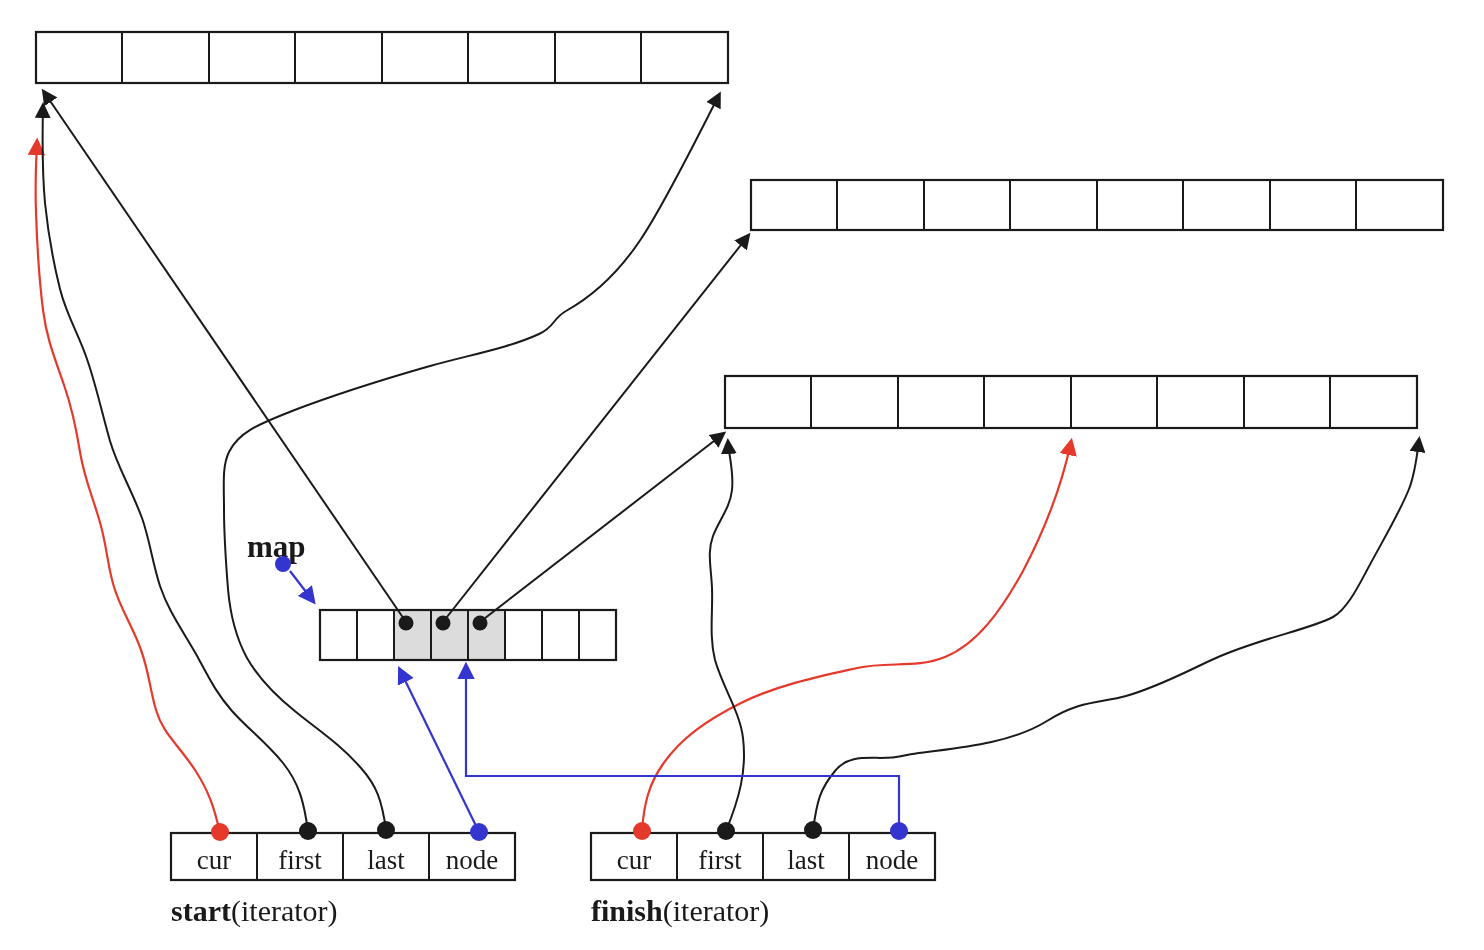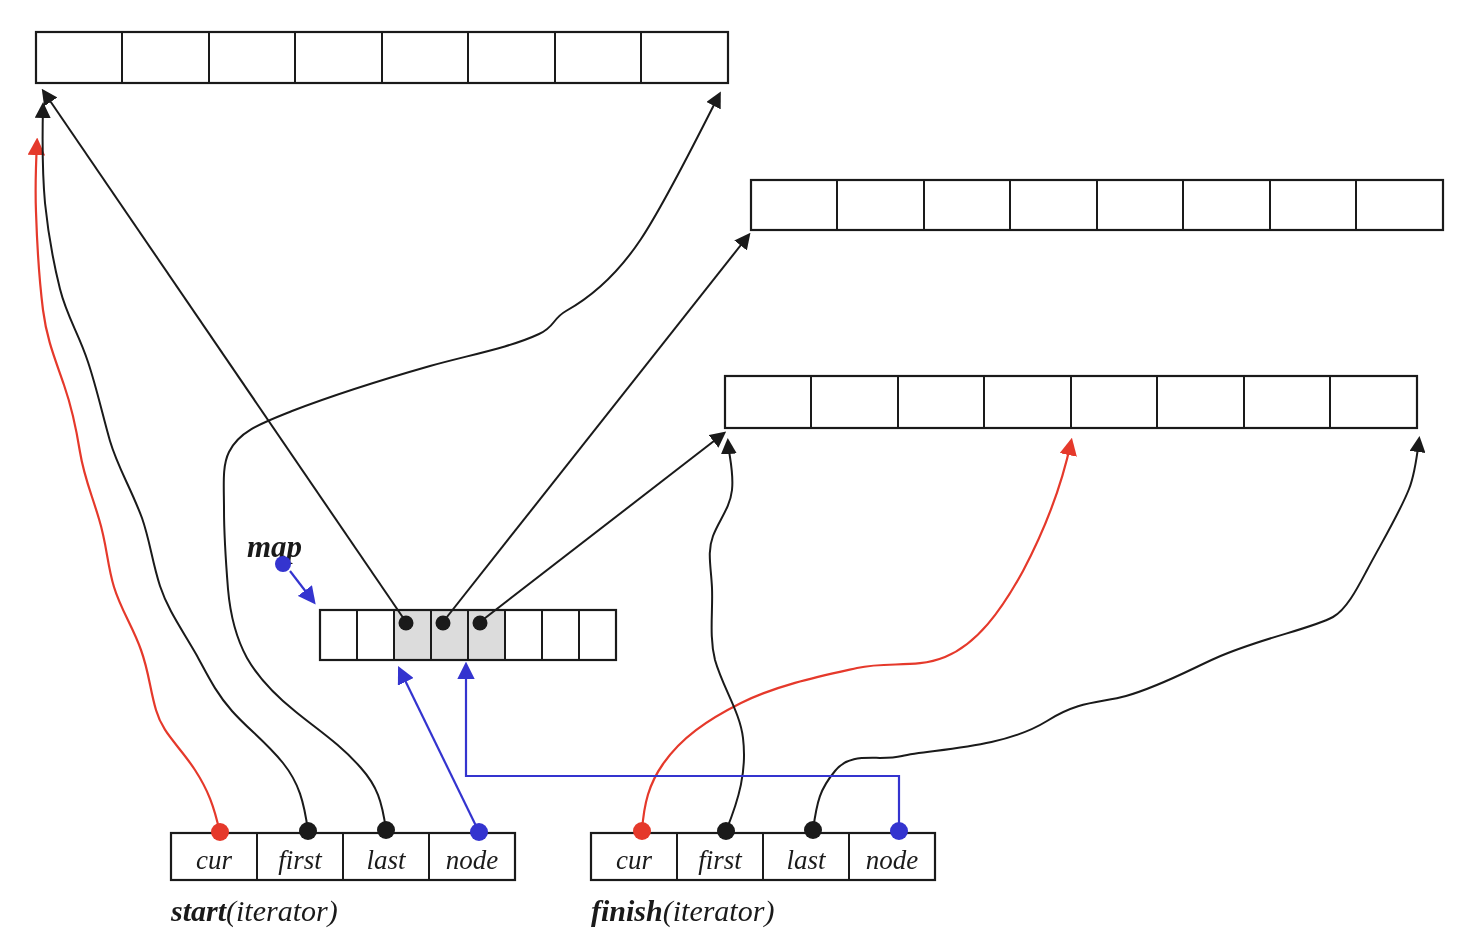--- a/index.html
+++ b/index.html
@@ -1,21 +1,20 @@
 <!DOCTYPE html>
 <html><head>
 <meta charset="utf-8">
 <style>
   html, body { margin: 0; padding: 0; background: #ffffff; }
   .stage {
     position: relative;
     width: 1463px; height: 950px;
     background: #ffffff;
     font-family: "Liberation Serif", "DejaVu Serif", serif;
-    font-style: italic;
   }
   svg { display: block; }
   .cellbox   { fill: none; stroke: #1a1a1a; stroke-width: 2.2; }
   .cellsep   { stroke: #1a1a1a; stroke-width: 2; }
   .shade     { fill: #dcdcdc; stroke: none; }
   .wire      { fill: none; stroke: #1a1a1a; stroke-width: 2; }
   .wire-red  { fill: none; stroke: #e5392b; stroke-width: 2.2; }
   .wire-blue { fill: none; stroke: #3434cf; stroke-width: 2.2; }
   .dot-black { fill: #1a1a1a; }
   .dot-red   { fill: #e5392b; }

